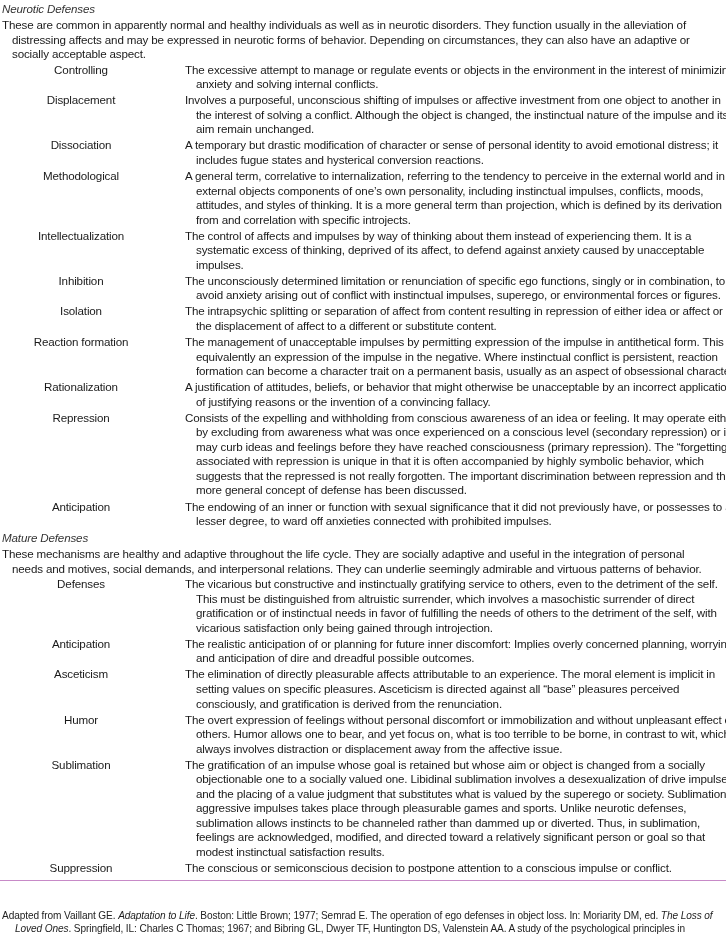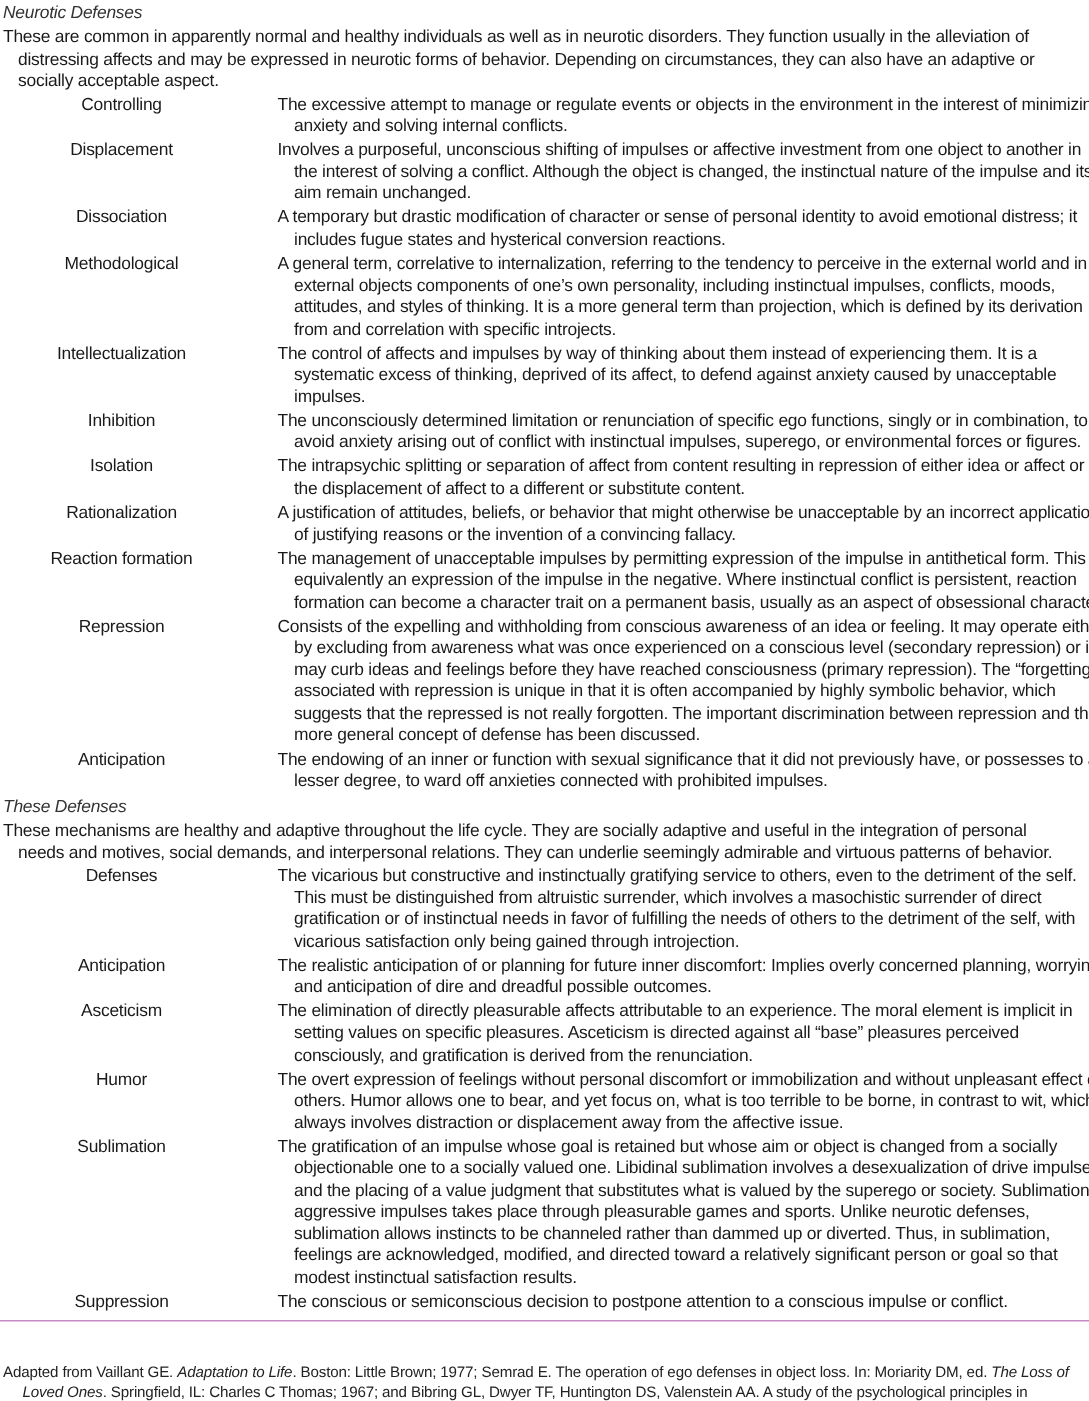--- a/index.html
+++ b/index.html
@@ -105,40 +105,40 @@
         </div>
         <div class="entry">
           <div class="term">Inhibition</div>
           <div class="definition">The unconsciously determined limitation or renunciation of specific ego functions, singly or in combination, to avoid anxiety arising out of conflict with instinctual impulses, superego, or environmental forces or figures.</div>
         </div>
         <div class="entry">
           <div class="term">Isolation</div>
           <div class="definition">The intrapsychic splitting or separation of affect from content resulting in repression of either idea or affect or the displacement of affect to a different or substitute content.</div>
         </div>
         <div class="entry">
+          <div class="term">Reaction formation</div>
+          <div class="definition">The management of unacceptable impulses by permitting expression of the impulse in antithetical form. This is equivalently an expression of the impulse in the negative. Where instinctual conflict is persistent, reaction formation can become a character trait on a permanent basis, usually as an aspect of obsessional character.</div>
+        </div>
+        <div class="entry">
           <div class="term">Rationalization</div>
           <div class="definition">A justification of attitudes, beliefs, or behavior that might otherwise be unacceptable by an incorrect application of justifying reasons or the invention of a convincing fallacy.</div>
-        </div>
-        <div class="entry">
-          <div class="term">Reaction formation</div>
-          <div class="definition">The management of unacceptable impulses by permitting expression of the impulse in antithetical form. This is equivalently an expression of the impulse in the negative. Where instinctual conflict is persistent, reaction formation can become a character trait on a permanent basis, usually as an aspect of obsessional character.</div>
         </div>
         <div class="entry">
           <div class="term">Repression</div>
           <div class="definition">Consists of the expelling and withholding from conscious awareness of an idea or feeling. It may operate either by excluding from awareness what was once experienced on a conscious level (secondary repression) or it may curb ideas and feelings before they have reached consciousness (primary repression). The “forgetting” associated with repression is unique in that it is often accompanied by highly symbolic behavior, which suggests that the repressed is not really forgotten. The important discrimination between repression and the more general concept of defense has been discussed.</div>
         </div>
         <div class="entry">
           <div class="term">Anticipation</div>
           <div class="definition">The endowing of an inner or function with sexual significance that it did not previously have, or possesses to a lesser degree, to ward off anxieties connected with prohibited impulses.</div>
         </div>
       </div>
   </div>
 
   <div>
-    <div class="section-heading">These Defenses</div>
+    <div class="section-heading">Mature Defenses</div>
     <div class="section-intro">These mechanisms are healthy and adaptive throughout the life cycle. They are socially adaptive and useful in the integration of personal needs and motives, social demands, and interpersonal relations. They can underlie seemingly admirable and virtuous patterns of behavior.</div>
     <div class="entries">
         <div class="entry">
           <div class="term">Defenses</div>
           <div class="definition">The vicarious but constructive and instinctually gratifying service to others, even to the detriment of the self. This must be distinguished from altruistic surrender, which involves a masochistic surrender of direct gratification or of instinctual needs in favor of fulfilling the needs of others to the detriment of the self, with vicarious satisfaction only being gained through introjection.</div>
         </div>
         <div class="entry">
           <div class="term">Anticipation</div>
           <div class="definition">The realistic anticipation of or planning for future inner discomfort: Implies overly concerned planning, worrying, and anticipation of dire and dreadful possible outcomes.</div>
         </div>

